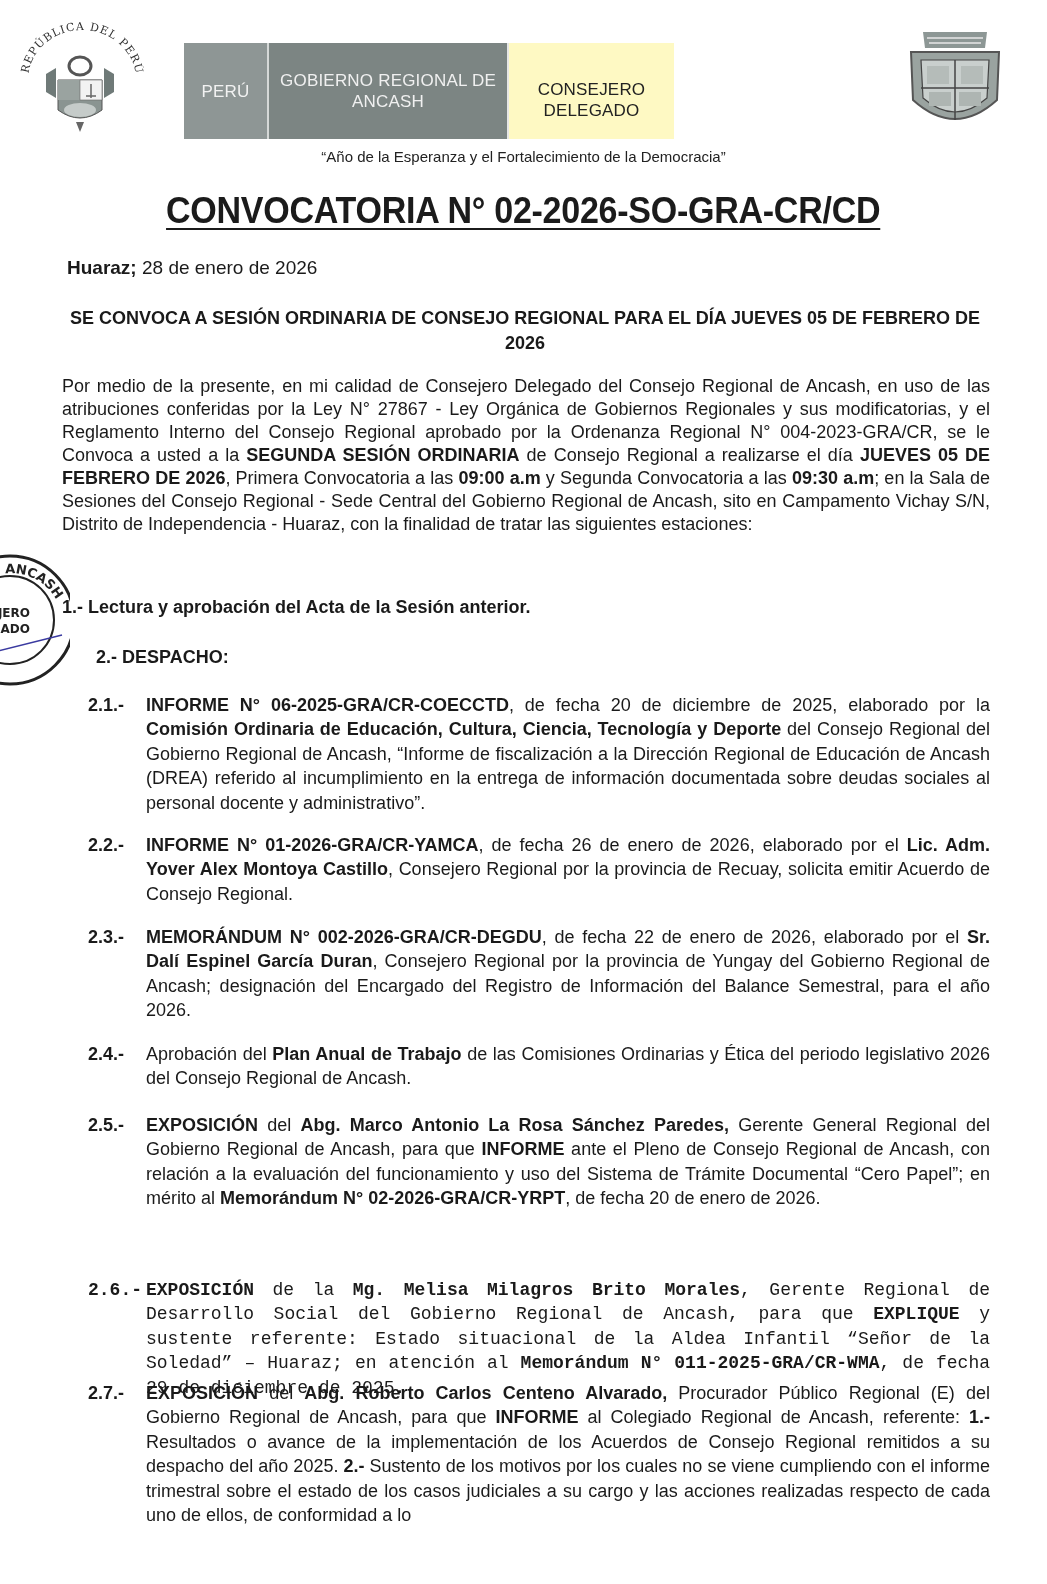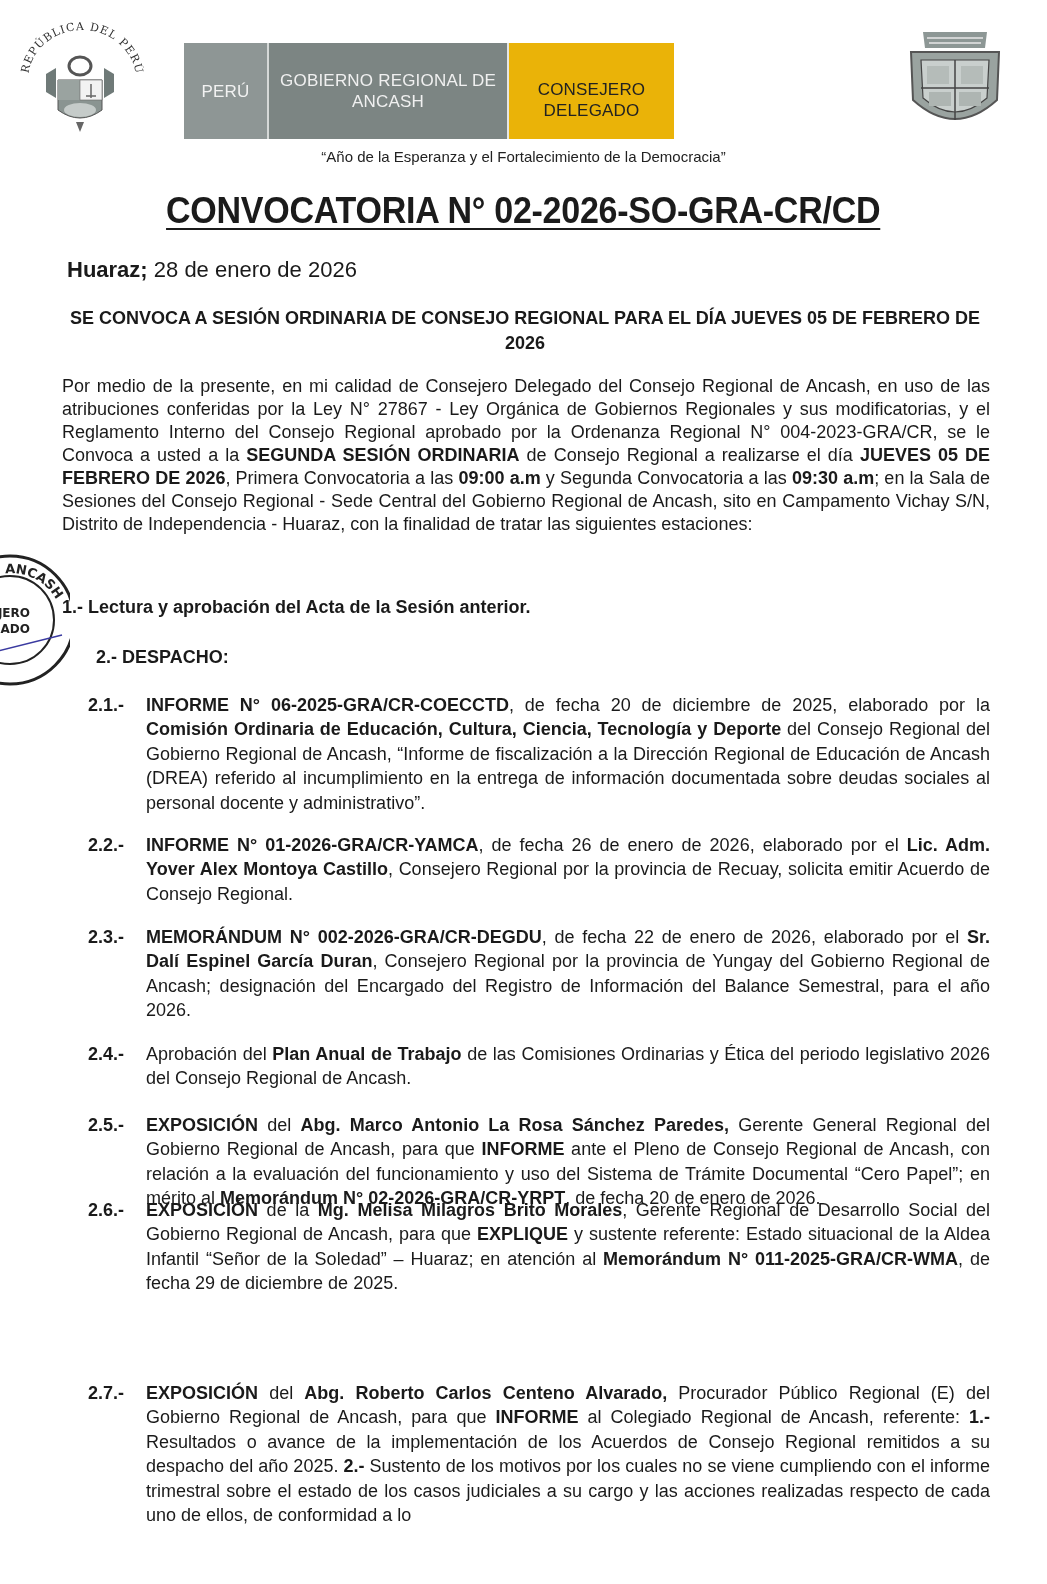--- a/index.html
+++ b/index.html
@@ -8,31 +8,31 @@
 
   
   .peru-seal { position: absolute; left: 16px; top: 18px; width: 128px; height: 120px; }
   .ancash-shield { position: absolute; left: 905px; top: 30px; width: 100px; height: 105px; }
   .band { position: absolute; top: 43px; height: 96px; display: flex; left: 184px; }
   .band .seg { height: 96px; display: flex; align-items: center; justify-content: center;
                text-align: center; font-size: 17px; line-height: 21px; letter-spacing: 0.2px; }
   .seg-peru { width: 83px; background: #8e9695; color: #f2f2f2; border-right: 2px solid #d5d8d7; }
   .seg-gob { width: 238px; background: #7c8583; color: #f0f0f0; border-right: 2px solid #e6e6e6; }
   .seg-consejo { width: 156px; background: #d4d6d7; color: #222; align-items: flex-start !important; padding-top: 30px; box-sizing: border-box; }
-  .seg-delegado { width: 165px; background: #eab308; color: #222; padding-top: 18px; box-sizing: border-box; }
+  .seg-delegado { width: 165px; background: #fef9c3; color: #222; padding-top: 18px; box-sizing: border-box; }
 
   .year-motto { position: absolute; top: 148px; left: 0; width: 1047px; text-align: center;
                 font-size: 15px; color: #222; }
 
   .title { position: absolute; top: 190px; left: 0; width: 1047px; text-align: center; }
   .title span { font-family: "Liberation Sans", sans-serif; font-weight: bold; font-size: 37px;
                 text-decoration: underline; text-decoration-thickness: 2px; text-underline-offset: 5px;
                 color: #1b1b1b; letter-spacing: -0.3px; transform: scaleX(0.92); display: inline-block; }
 
-  .place-date { position: absolute; top: 257px; left: 67px; font-size: 22px; }
+  .place-date { position: absolute; top: 257px; left: 67px; font-size: 19px; }
   .place-date b { font-weight: bold; }
 
   .subject { position: absolute; top: 306px; left: 60px; width: 930px; text-align: center;
              font-weight: bold; font-size: 18px; line-height: 25px; }
 
   .body-para { position: absolute; top: 375px; left: 62px; width: 928px; font-size: 18px;
                line-height: 23px; text-align: justify; }
 
   .item-main { position: absolute; left: 62px; font-size: 18px; font-weight: bold; }
   .item-1 { top: 597px; }
@@ -40,21 +40,21 @@
 
   .sub { position: absolute; left: 88px; width: 902px; font-size: 18px; line-height: 24.4px;
          text-align: justify; }
   .sub .num { position: absolute; left: 0; top: 0; font-weight: bold; }
   .sub .txt { margin-left: 58px; display: block; }
   .s21 { top: 693px; }
   .s22 { top: 833px; }
   .s23 { top: 925px; }
   .s24 { top: 1042px; }
   .s25 { top: 1113px; }
-  .s26 { top: 1198px; }
+  .s26 { top: 1278px; font-family: Liberation Mono, monospace; }
   .s27 { top: 1381px; }
   .s25 .txt, .s27 .txt { text-indent: 0; }
 
   
   .stamp { position: absolute; left: -60px; top: 535px; width: 130px; height: 170px; }
 </style>
 </head>
 <body>
 
 <div class="peru-seal">

